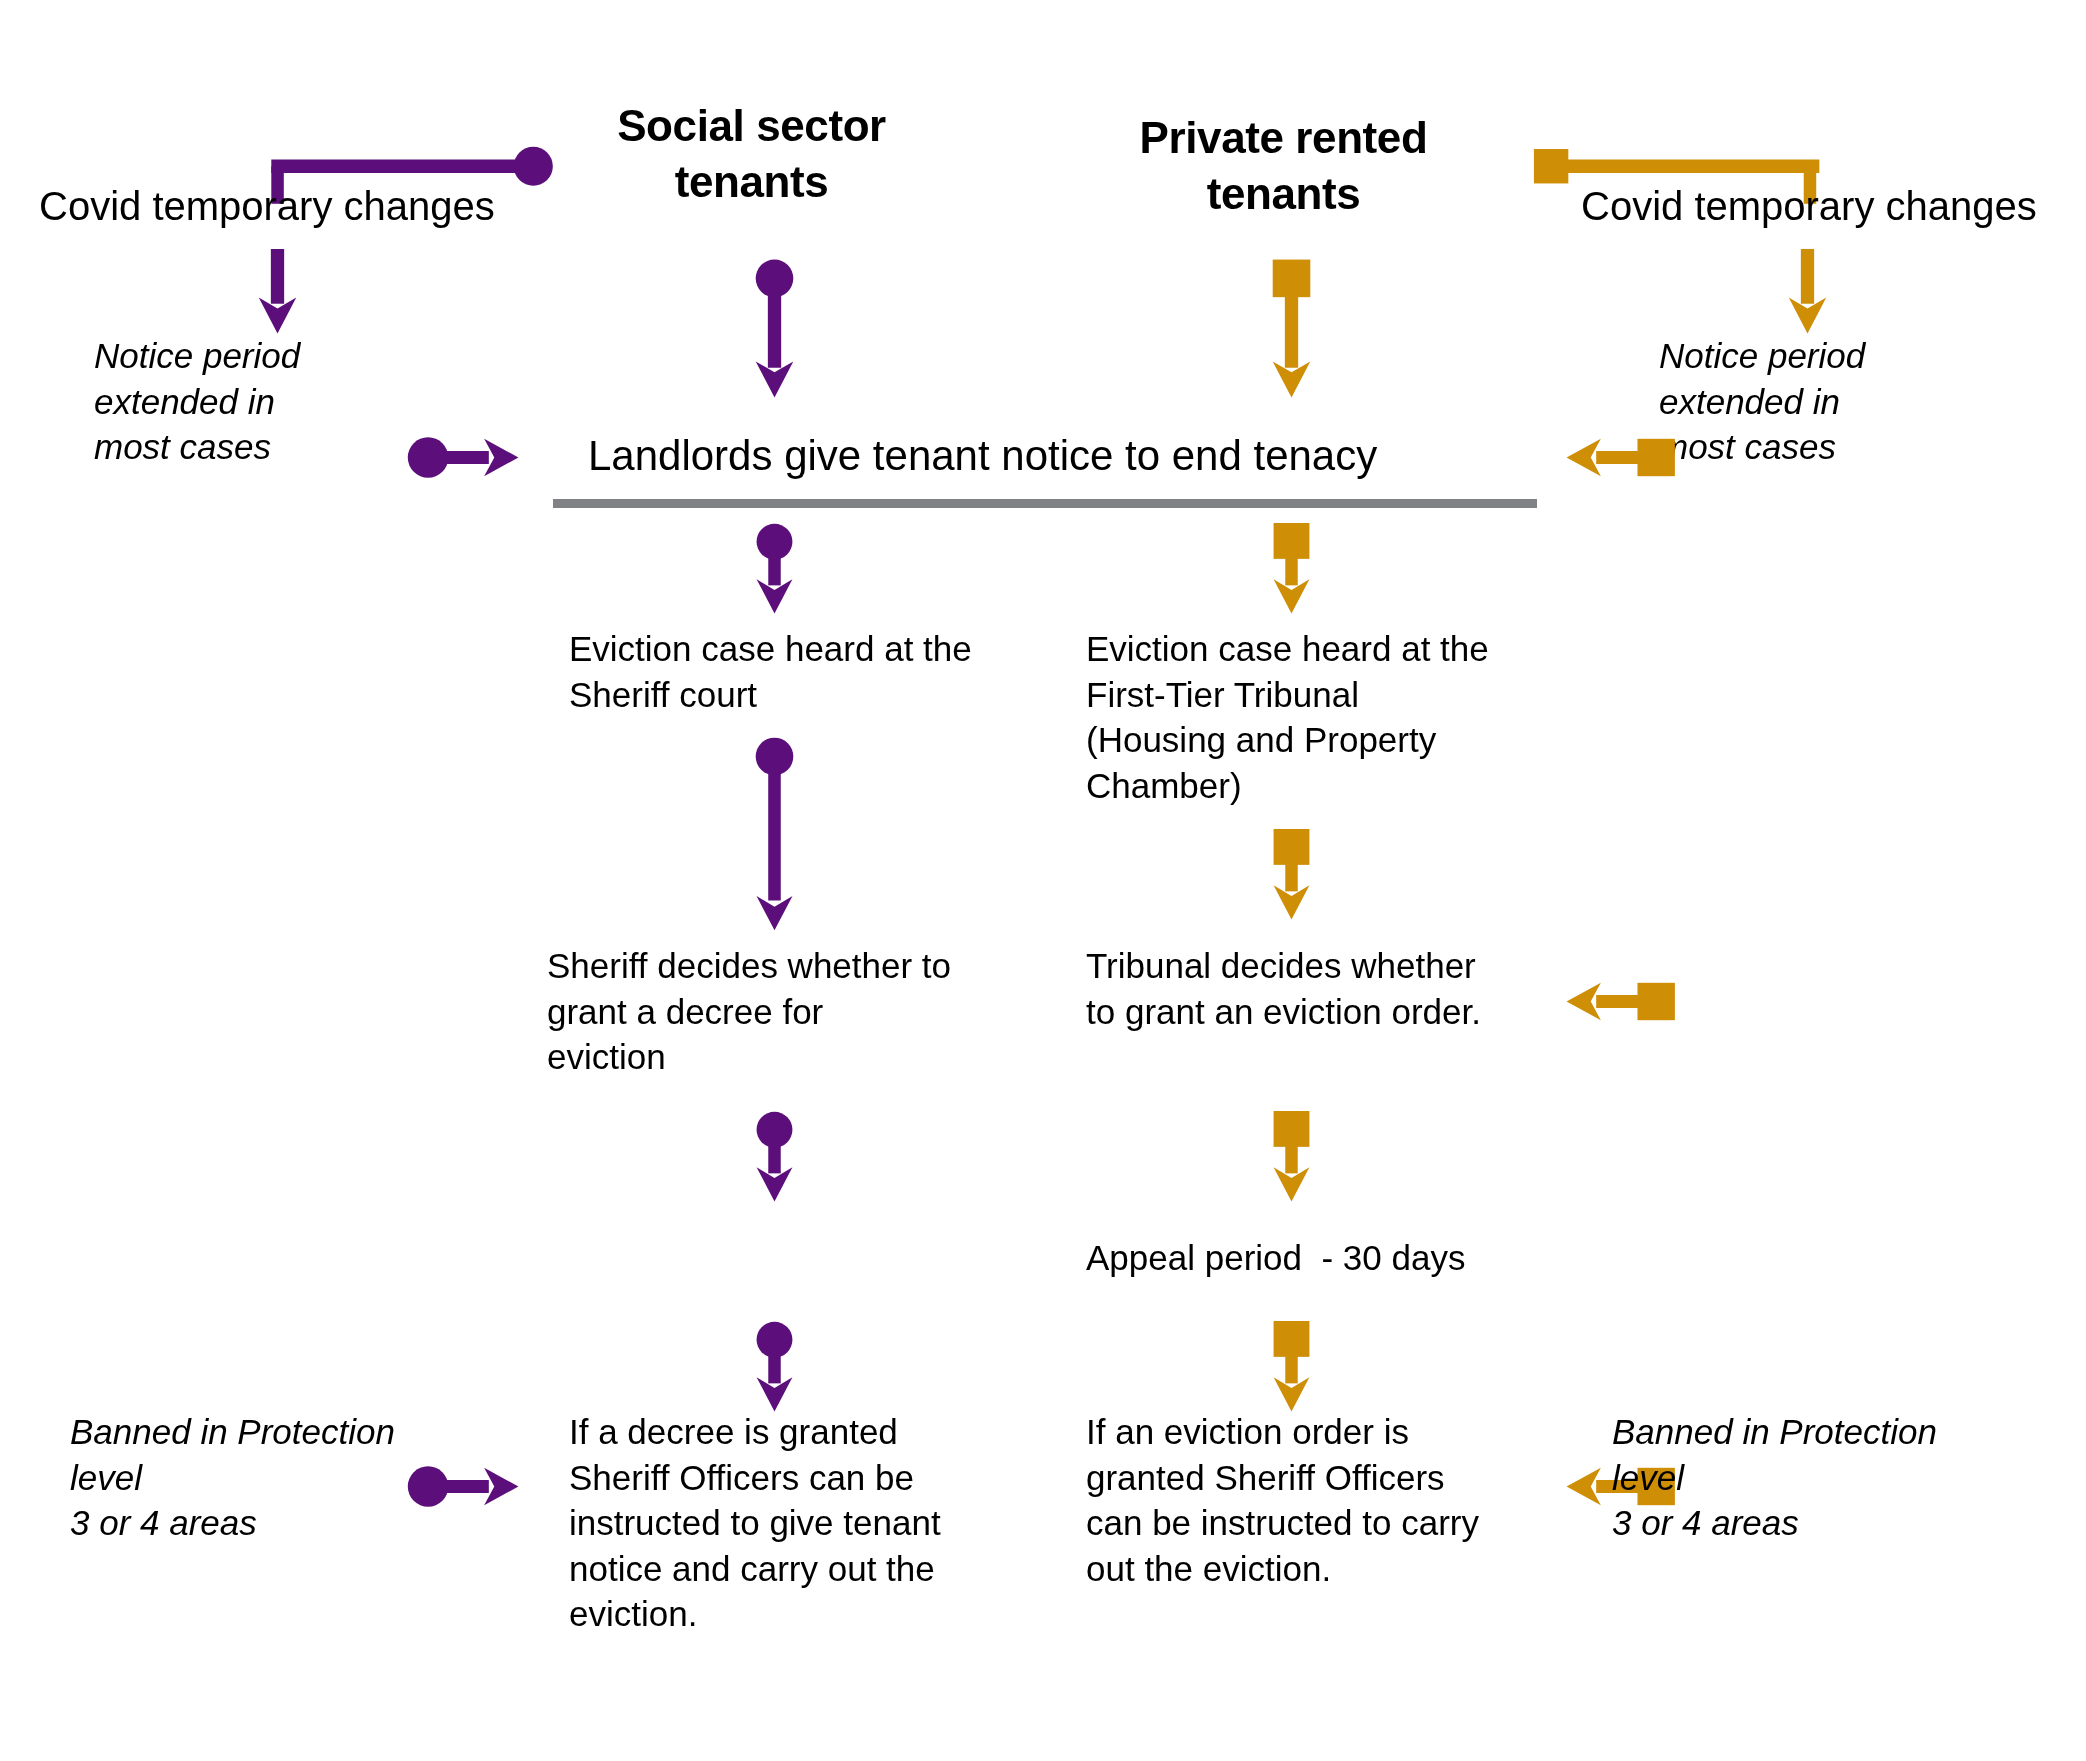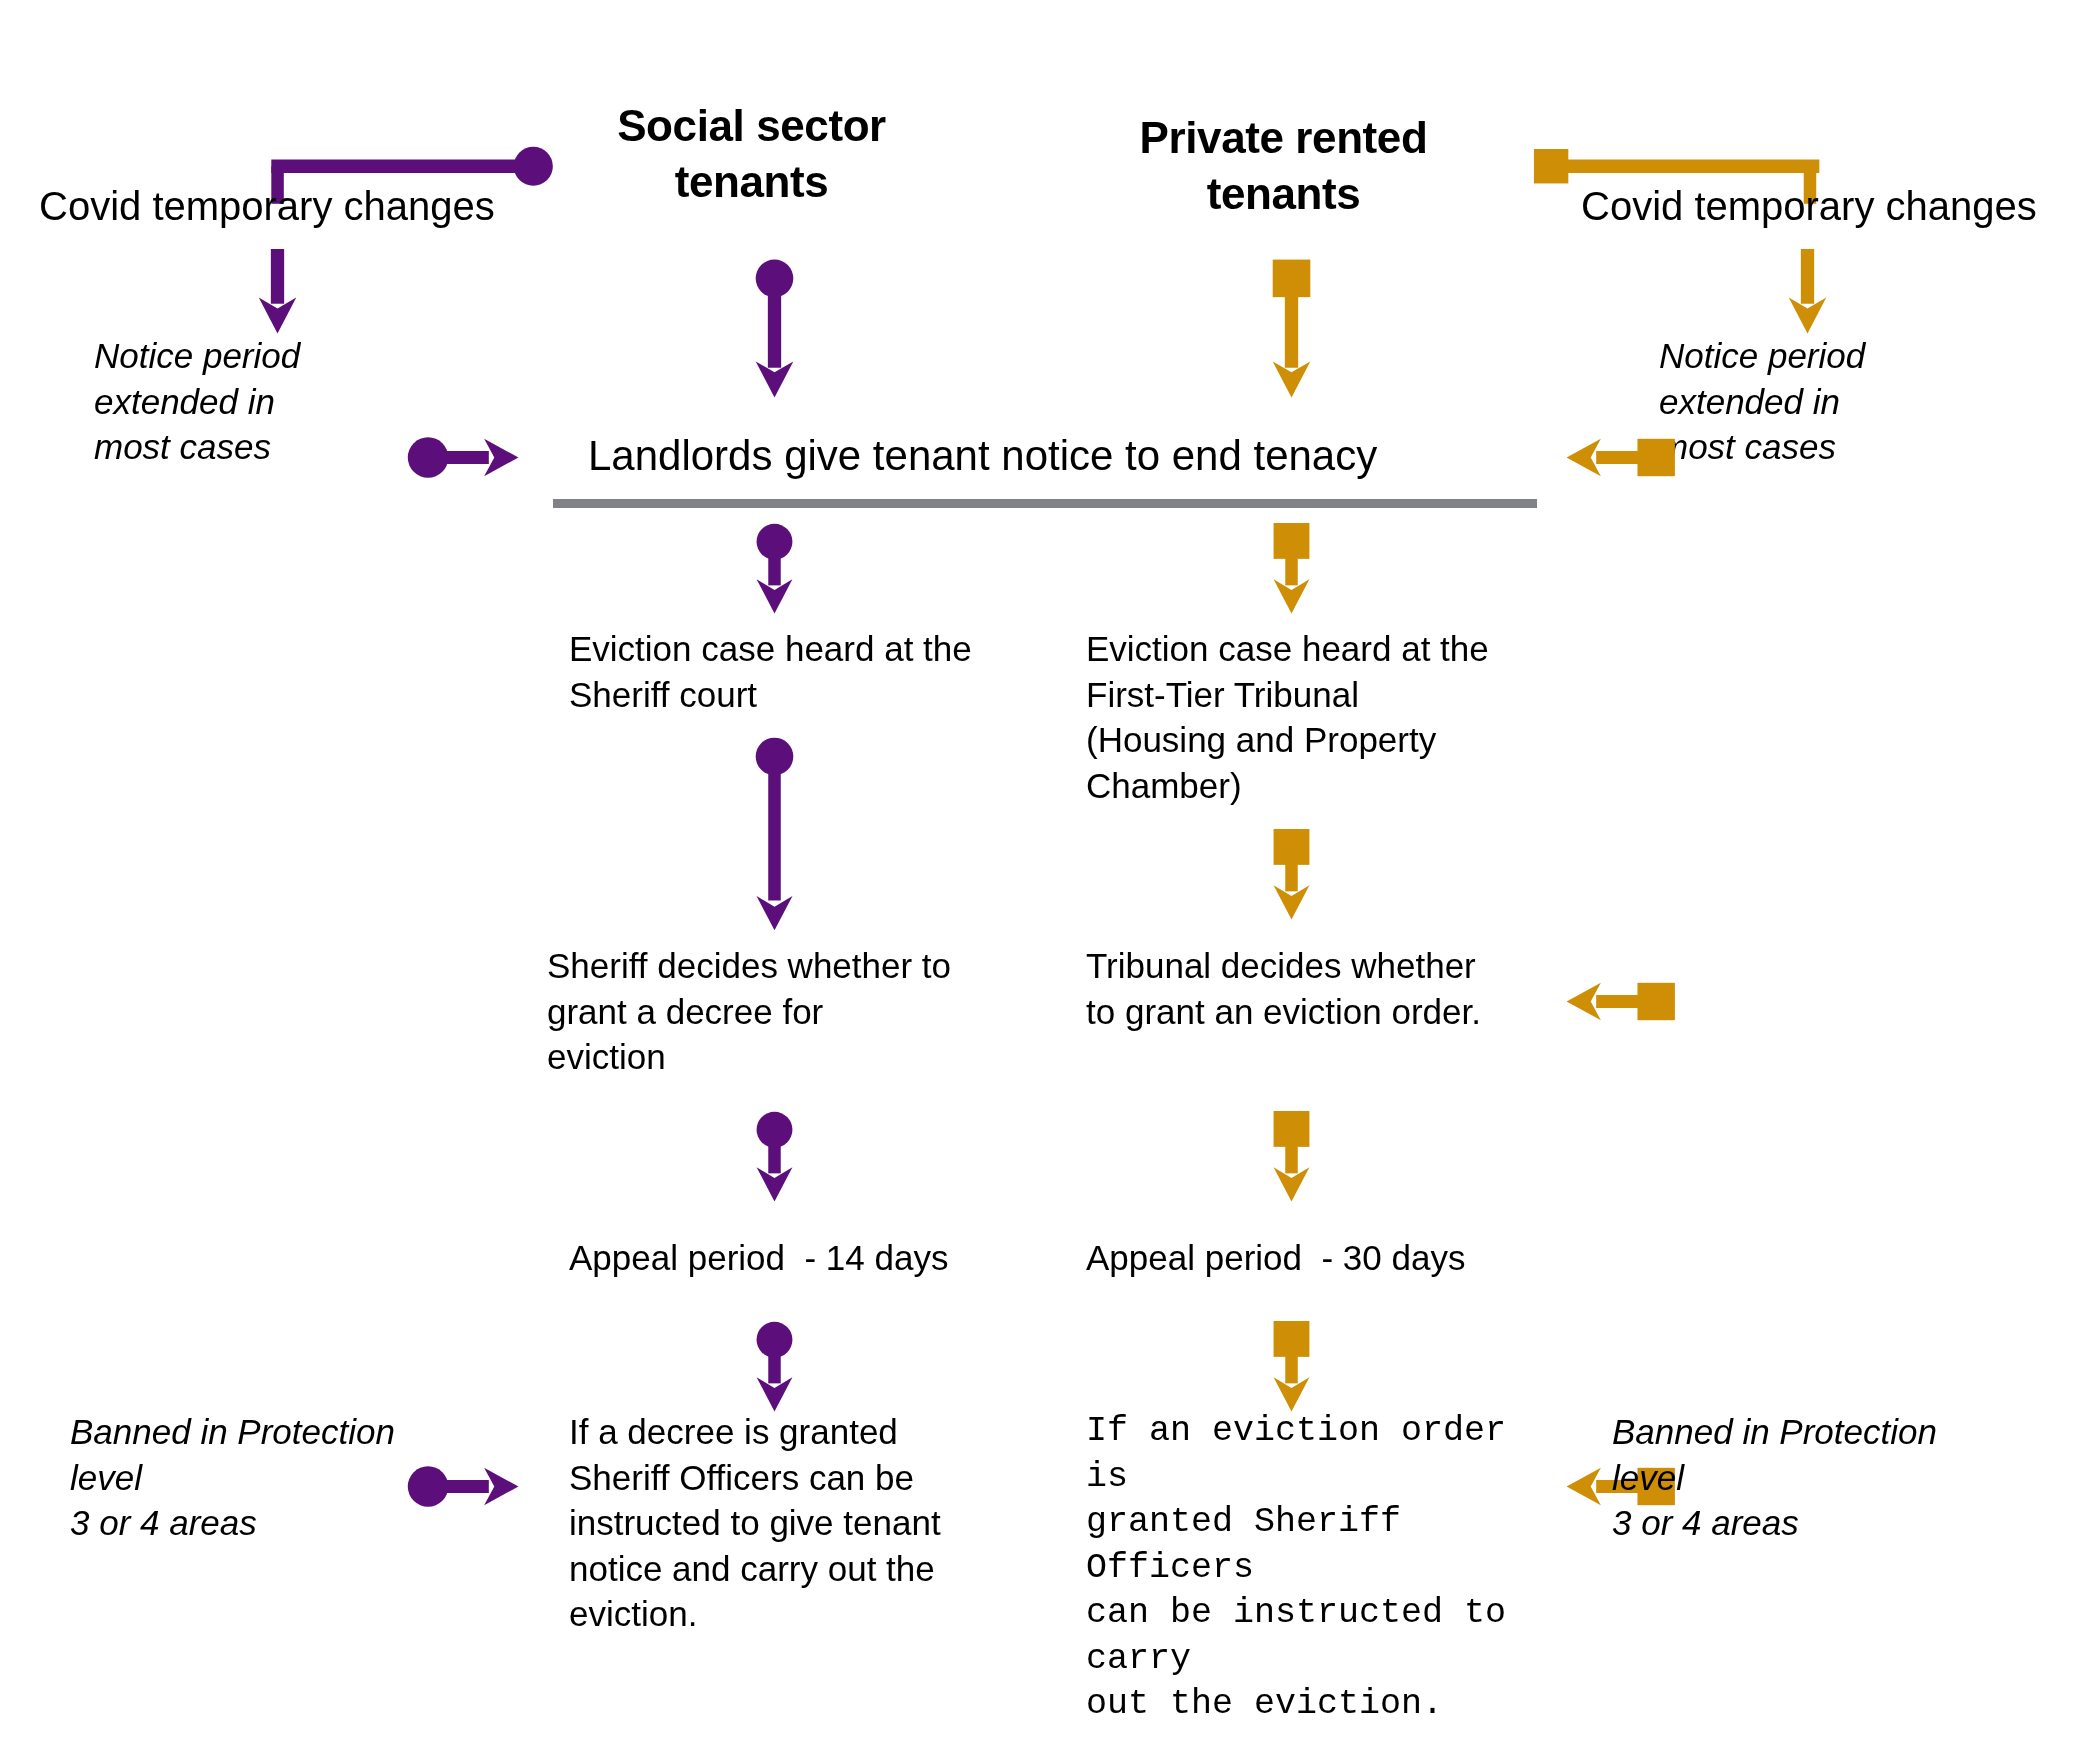--- a/index.html
+++ b/index.html
@@ -136,21 +136,20 @@
   <div class="abs txt body-t left" style="left:535px; top:943px; width:470px;">Sheriff decides whether to
 grant a decree for
 eviction</div>
 
   <svg class="abs" style="left:751px; top:1111px;" width="47" height="92" viewBox="0 0 60 118">
     <circle cx="30" cy="24" r="23" fill="#5C0F7B"></circle>
     <path d="M30 24 L30 80" stroke="#5C0F7B" stroke-width="16" fill="none"></path>
     <path d="M30 116 L7 72 L30 86 L53 72 Z" fill="#5C0F7B"></path>
   </svg>
 
-  <div class="abs txt body-t left" style="left:557px; top:1235px; width:470px;">Appeal period  - 14 days</div>
 
   <svg class="abs" style="left:751px; top:1321px;" width="47" height="92" viewBox="0 0 60 118">
     <circle cx="30" cy="24" r="23" fill="#5C0F7B"></circle>
     <path d="M30 24 L30 80" stroke="#5C0F7B" stroke-width="16" fill="none"></path>
     <path d="M30 116 L7 72 L30 86 L53 72 Z" fill="#5C0F7B"></path>
   </svg>
 
   <div class="abs txt body-t left" style="left:557px; top:1409px; width:470px;">If a decree is granted
 Sheriff Officers can be
 instructed to give tenant
@@ -191,21 +190,21 @@
   </svg>
 
   <div class="abs txt body-t left" style="left:1074px; top:1235px; width:470px;">Appeal period  - 30 days</div>
 
   <svg class="abs" style="left:1268px; top:1321px;" width="47" height="92" viewBox="0 0 60 118">
     <rect x="7" y="0" width="46" height="46" fill="#CE8E06"></rect>
     <path d="M30 24 L30 80" stroke="#CE8E06" stroke-width="16" fill="none"></path>
     <path d="M30 116 L7 72 L30 86 L53 72 Z" fill="#CE8E06"></path>
   </svg>
 
-  <div class="abs txt body-t left" style="left:1074px; top:1409px; width:470px;font-family:Liberation Mono, monospace;">If an eviction order is
+  <div class="abs txt body-t left" style="left:1074px; top:1409px; width:470px;">If an eviction order is
 granted Sheriff Officers
 can be instructed to carry
 out the eviction.</div>
 
   <div class="abs txt body-t center" style="left:70px; top:1409px; width:407px;">Banned in Protection
 level
 3 or 4 areas</div>
 
   <svg class="abs" style="left:407px; top:1463px;" width="113" height="47" viewBox="0 0 145 60">
     <circle cx="27" cy="30" r="26" fill="#5C0F7B"></circle>

